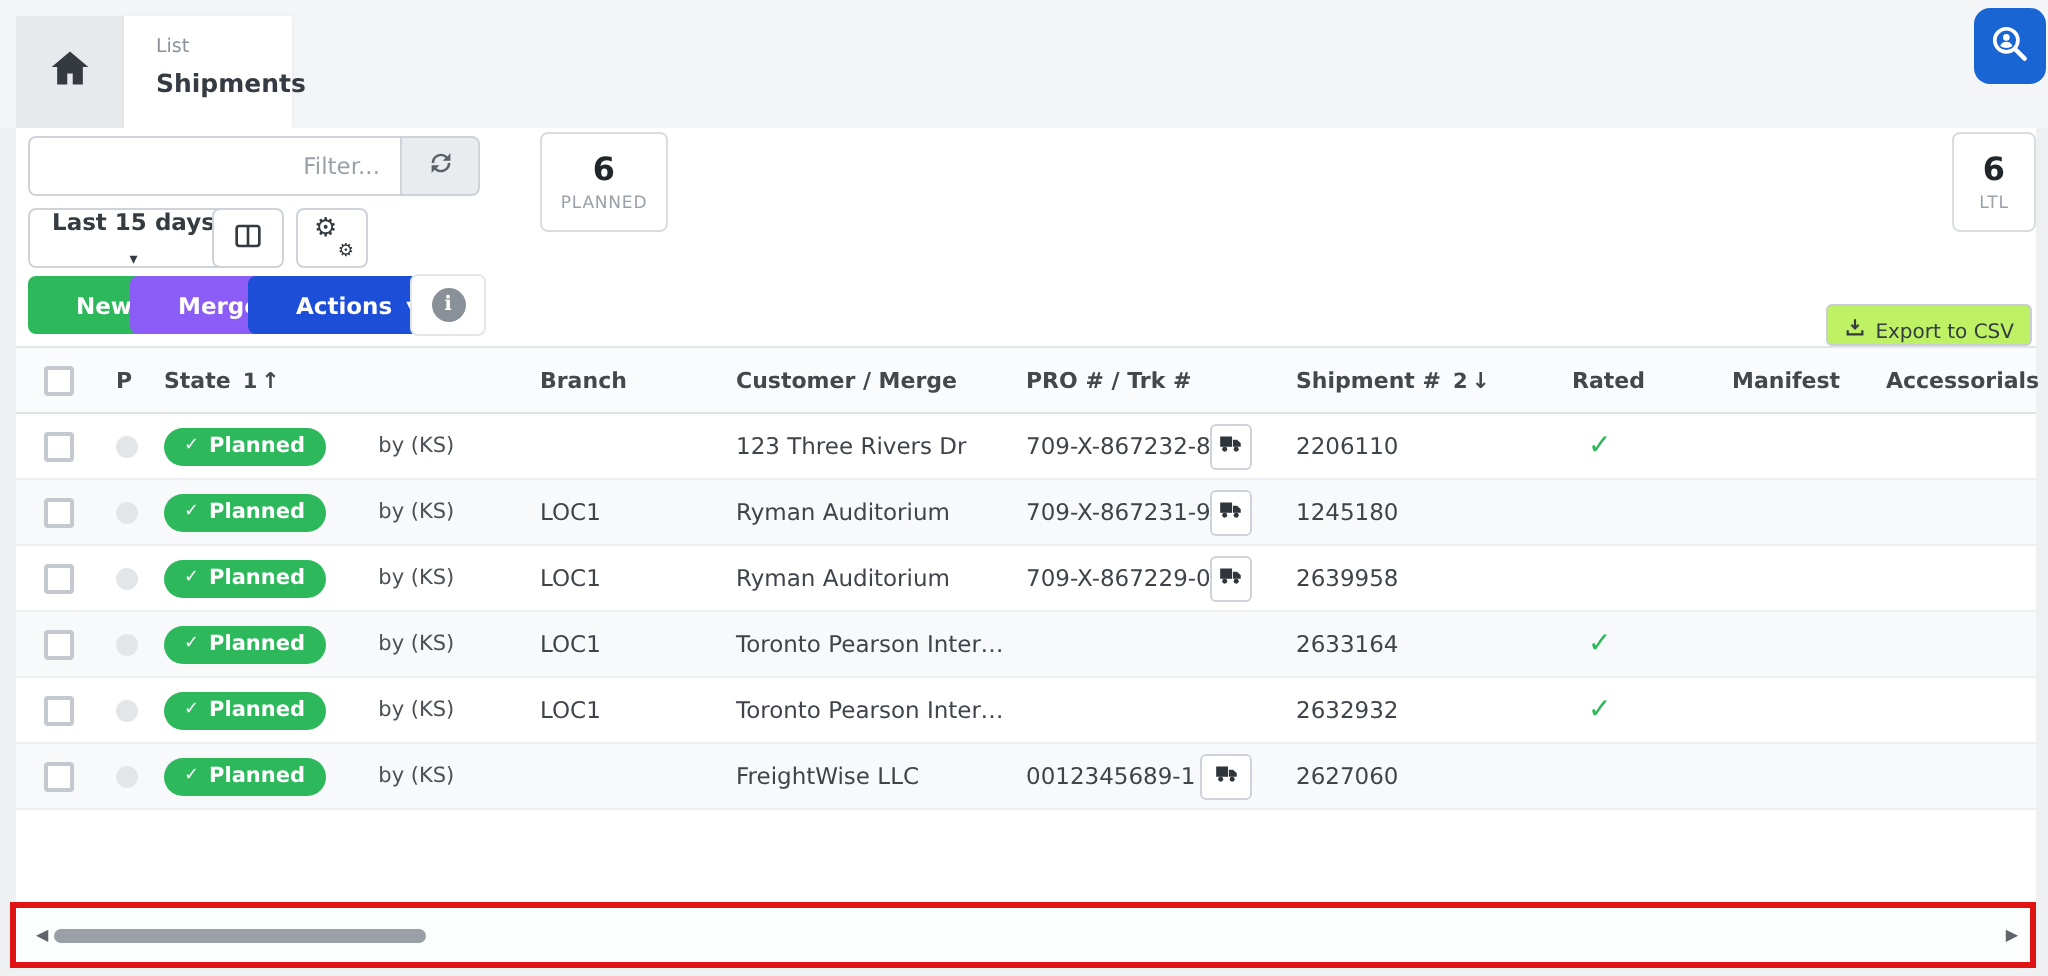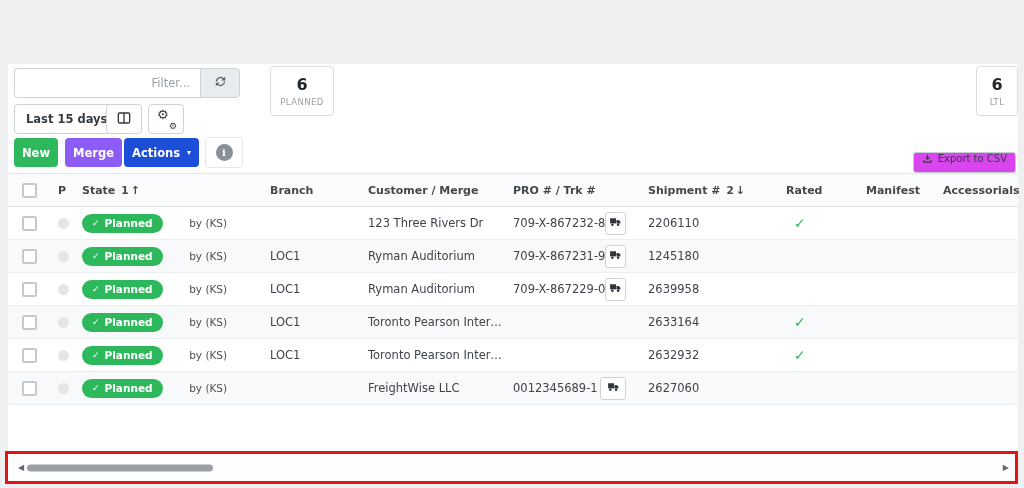--- a/index.html
+++ b/index.html
@@ -30,52 +30,52 @@
                   font-family:inherit;text-align:right; }
   .filter-input::placeholder { color:#9aa1a8; }
   .filter-refresh { position:absolute; left:192px; top:4px; width:40px; height:30px;
                     background:#e9ecef; border:1px solid #ced3d9; border-radius:0 4px 4px 0;
                     display:flex; align-items:center; justify-content:center; cursor:pointer; }
   
   .btn-outline { position:absolute; height:30px; background:#fff; border:1px solid #ced3d9;
                  border-radius:4px; font-size:11.5px; font-weight:600; color:#343b41;
                  display:flex; align-items:center; justify-content:center; gap:7px;
                  cursor:pointer; font-family:inherit; }
-  .date-btn { left:6px; top:40px; padding:0 11px; }
+  .date-btn { left:6px; top:40px; padding:0 11px;flex-direction:column; }
   .cols-btn { left:98px; top:40px; width:36px; }
   .gear-btn { left:140px; top:40px; width:36px; }
   .caret { font-size:8px; color:#343b41; }
   .gearwrap { position:relative; width:18px; height:18px; color:#343a40; }
   .gear-big { position:absolute; left:0; top:-3px; font-size:13px; }
   .gear-small { position:absolute; right:-2px; bottom:-3px; font-size:9px; }
   
   .btn-solid { position:absolute; top:74px; height:29px; border:none; border-radius:4px;
                color:#fff; font-size:11.5px; font-weight:700; cursor:pointer;
                display:flex; align-items:center; justify-content:center; gap:7px;
-               padding:0 8px; font-family:inherit; }
+               padding:0 24px; font-family:inherit; }
   .btn-new { left:6px; background:#2eb85c; }
   .btn-merge { left:57px; background:#8b5cf6; }
   .btn-actions { left:116px; background:#1d4ed8; }
   .btn-info { position:absolute; left:197px; top:73px; width:38px; height:31px; background:#fff;
               border:1px solid #e3e7ea; border-radius:4px; cursor:pointer;
               display:flex; align-items:center; justify-content:center; }
   .info-circle { width:17px; height:17px; border-radius:50%; background:#899097; color:#fff;
                  font-size:10px; font-weight:700; display:flex; align-items:center;
                  justify-content:center; font-family:"DejaVu Serif","Liberation Serif",serif; }
   
   .card { position:absolute; background:#fff; border:1px solid #d9dde1; border-radius:4px;
           display:flex; flex-direction:column; align-items:center; justify-content:center; gap:3px; }
   .card-planned { left:262px; top:2px; width:64px; height:50px; }
   .card-ltl { left:968px; top:2px; width:42px; height:50px; }
   .card-value { font-size:16px; font-weight:600; color:#21262b; }
   .card-label { font-size:8.5px; color:#9aa1a8; letter-spacing:.4px; }
   
-  .export-btn { position:absolute; right:2px; top:88px; height:21px; background:#d946ef;
+  .export-btn { position:absolute; right:2px; top:88px; height:21px; background:#bef264;
                 border:1px solid #c9ced3; border-radius:3px; font-size:10px; color:#343b41;
-                display:flex; align-items:flex-start; gap:5px; padding:0 8px; cursor:pointer;
+                display:flex; align-items:flex-end; gap:5px; padding:0 8px; cursor:pointer;
                 font-family:inherit; }
   
   .grid { position:absolute; left:0; top:109px; width:1010px; border-collapse:collapse;
           table-layout:fixed; font-size:11.5px; }
   .grid col.c1{width:44px}.grid col.c2{width:24px}.grid col.c3{width:188px}
   .grid col.c4{width:98px}.grid col.c5{width:145px}.grid col.c6{width:135px}
   .grid col.c7{width:138px}.grid col.c8{width:80px}.grid col.c9{width:77px}
   .grid col.c10{width:81px}
   .grid th { height:33px; background:#fafbfc; border-top:1px solid #e3e6e9;
              border-bottom:1px solid #dfe3e6; font-size:11px; font-weight:700;
@@ -107,20 +107,43 @@
   .arrow-left { left:10px; }
   .arrow-right { right:6px; }
   .scroll-thumb { position:absolute; left:19px; top:50%; transform:translateY(-50%);
                   width:186px; height:7px; background:#9aa0a5; border-radius:4px; cursor:grab; }
 </style>
 </head>
 <body>
 
 <div class="screen">
 
+  <div class="tabstrip">
+    <div class="tab-home">
+      <span>
+        <svg width="22" height="22" viewBox="0 0 24 24">
+            <path d="M12 3 2 11.5h3V21h5.5v-6h3v6H19v-9.5h3z" fill="#343a40"></path>
+          </svg>
+      </span>
+    </div>
+    <div class="tab-active">
+      <div class="tab-kicker">List</div>
+      <div class="tab-title">Shipments</div>
+    </div>
+    <button class="usersearch-btn">
+      <span>
+        <svg width="22" height="22" viewBox="0 0 24 24">
+          <circle cx="10" cy="10" r="6.3" fill="none" stroke="#fff" stroke-width="2"></circle>
+          <circle cx="10" cy="8.4" r="1.8" fill="#fff"></circle>
+          <path d="M6.6 13.1c.6-1.5 1.9-2.3 3.4-2.3s2.8.8 3.4 2.3a6.3 6.3 0 0 1-6.8 0z" fill="#fff"></path>
+          <path d="M14.8 14.8 20 20" stroke="#fff" stroke-width="2.4" stroke-linecap="round"></path>
+        </svg>
+      </span>
+    </button>
+  </div>
 
   <div class="panel">
 
     <input class="filter-input" type="text" placeholder="Filter..." style="">
     <button class="filter-refresh">
       <span>
         <svg width="15" height="15" viewBox="0 0 24 24">
           <path d="M4.5 12a7.5 7.5 0 0 1 12.7-5.3L19.5 4v6.2h-6.2l2.3-2.3A5.4 5.4 0 0 0 6.6 12z" fill="#5a6168"></path>
           <path d="M19.5 12a7.5 7.5 0 0 1-12.7 5.3L4.5 20v-6.2h6.2l-2.3 2.3A5.4 5.4 0 0 0 17.4 12z" fill="#5a6168"></path>
         </svg>

